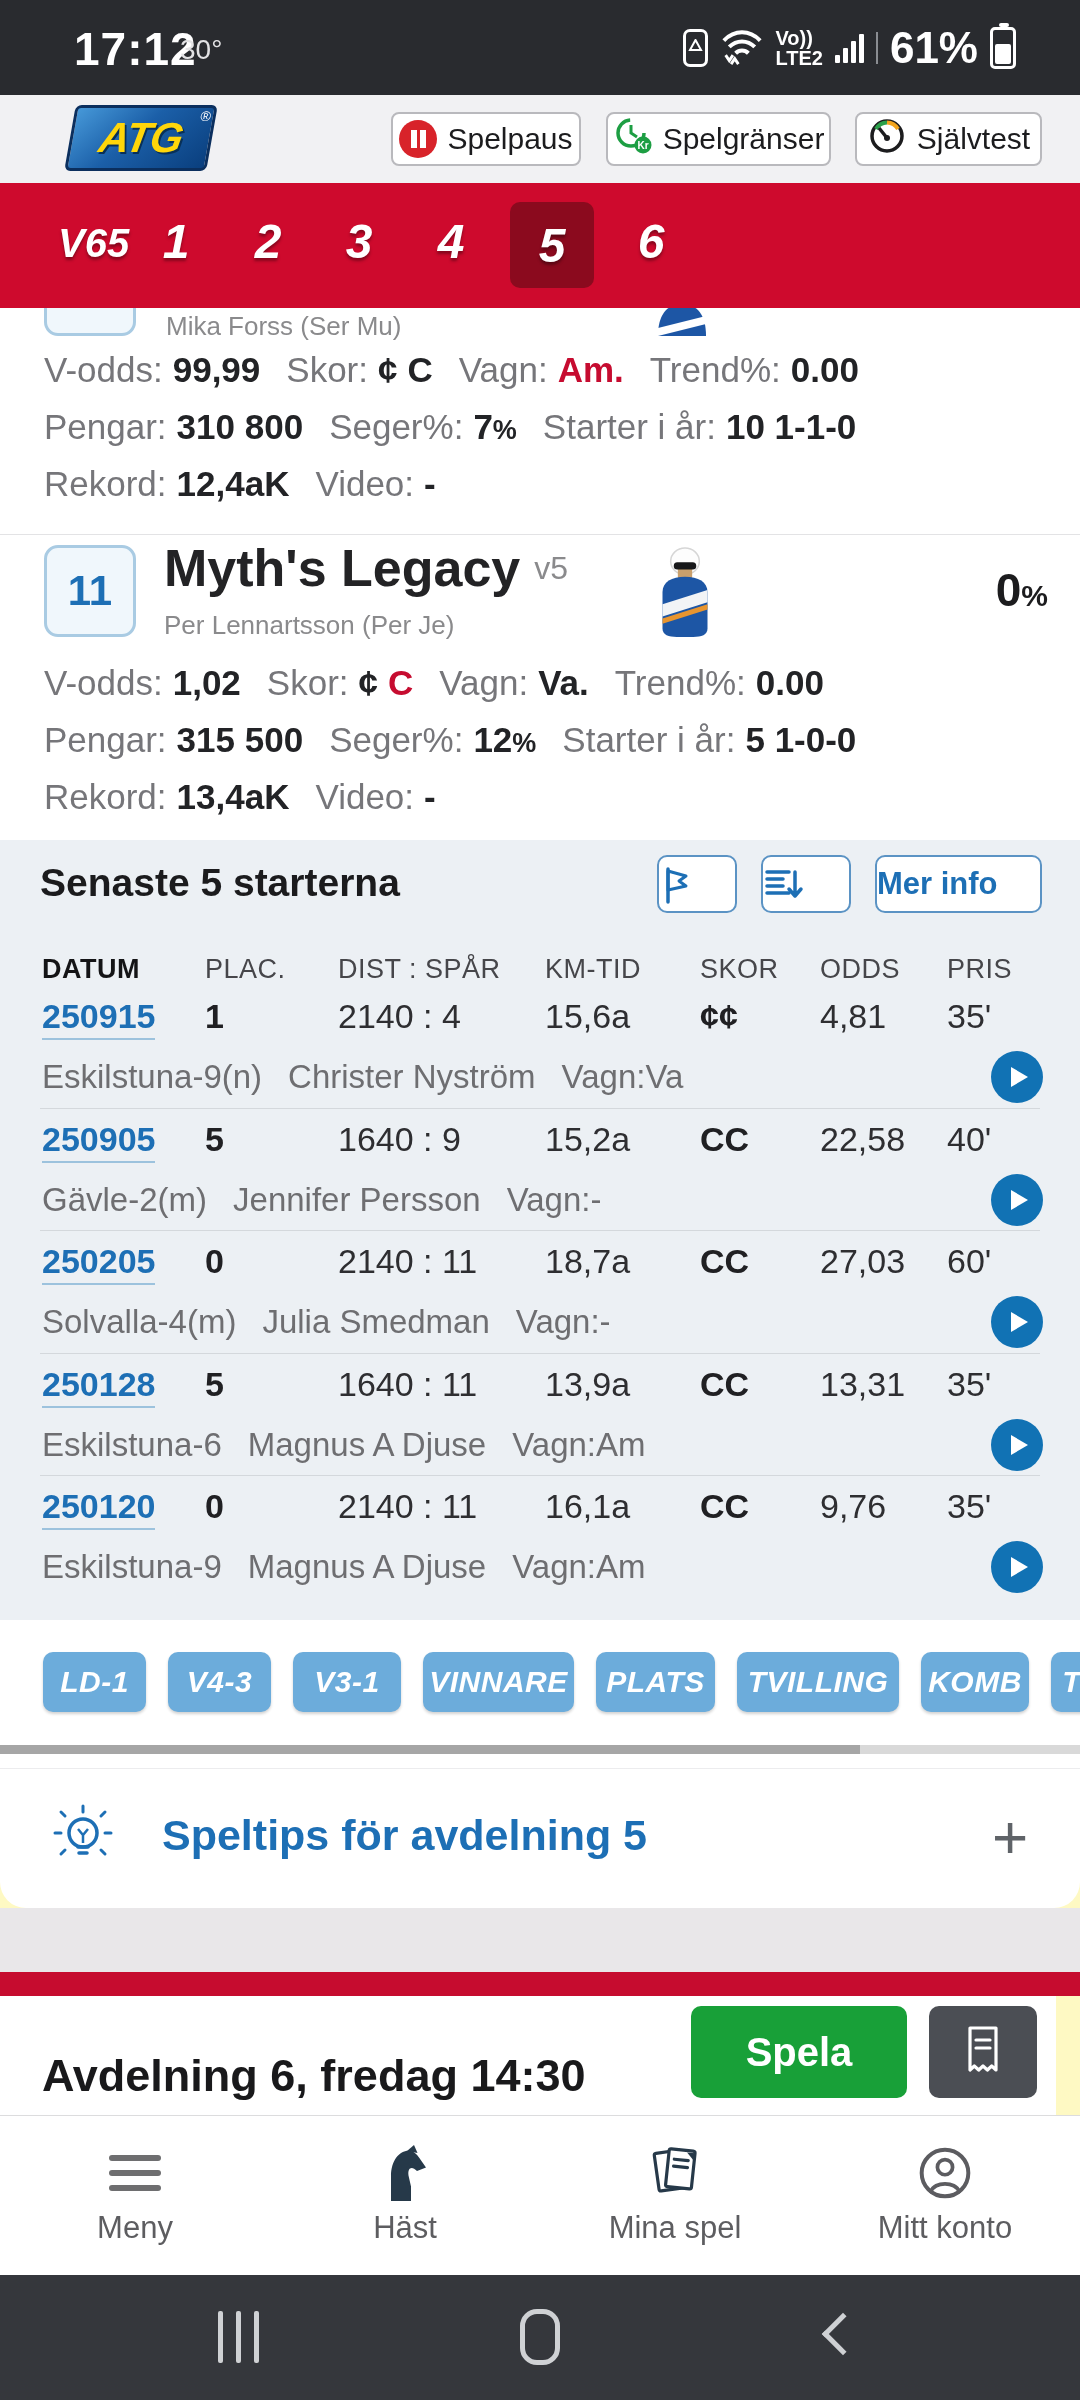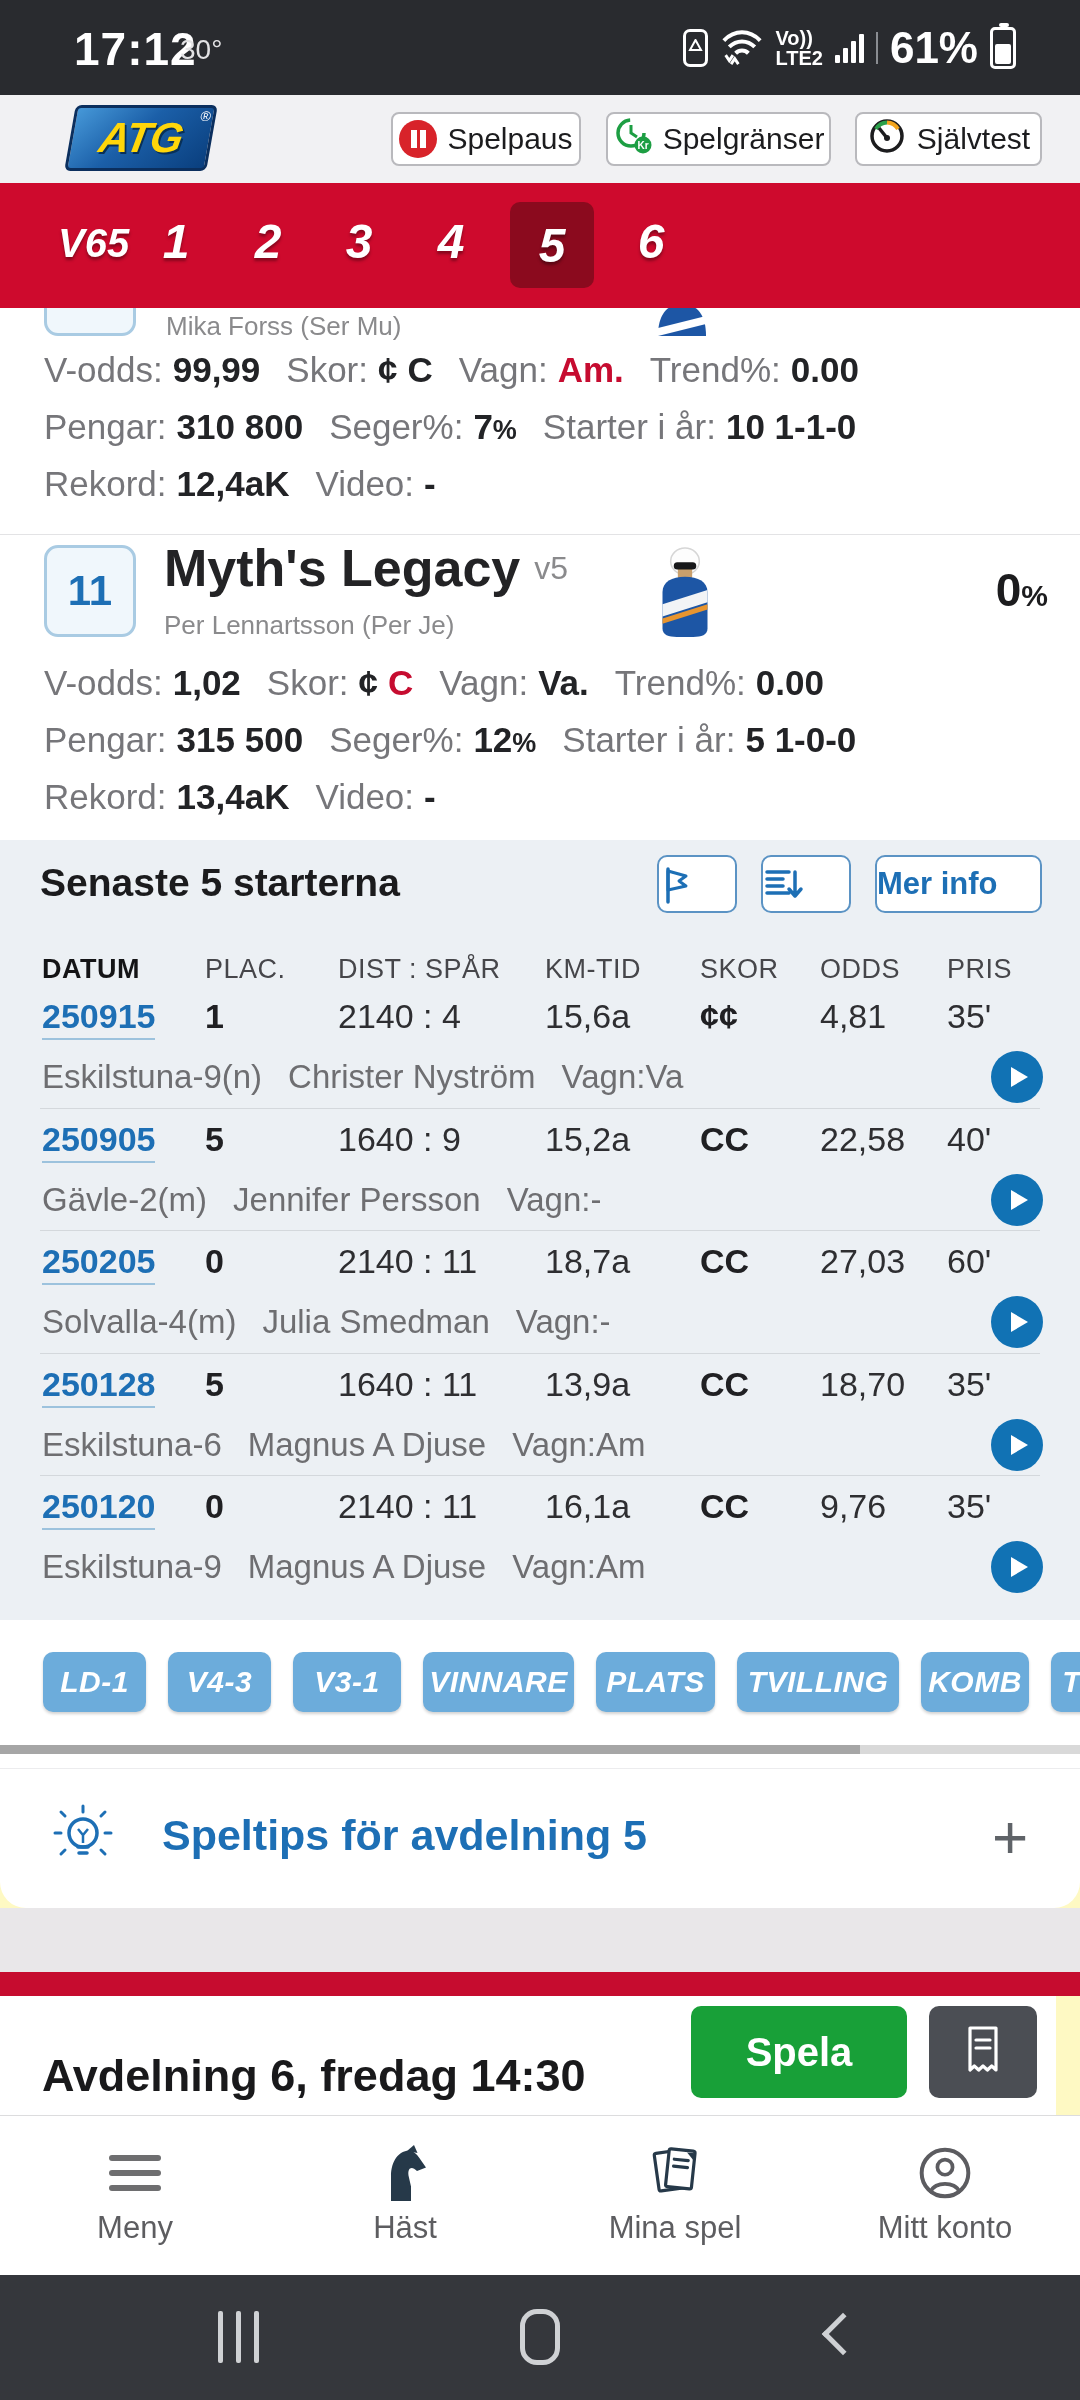--- a/index.html
+++ b/index.html
@@ -372,21 +372,21 @@
         <span class="tri"></span>
       </button>
     <div class="abs tdiv" style="top:513px"></div>
 
     <div class="abs trow" style="top:523px">
       <a class="c col0 datelink">250128</a>
       <span class="c col1 bold">5</span>
       <span class="c col2">1640 : 11</span>
       <span class="c col3">13,9a</span>
       <span class="c col4 bold">CC</span>
-      <span class="c col5">18,70</span>
+      <span class="c col5">13,31</span>
       <span class="c col6">35'</span>
     </div>
     <div class="abs srow" style="top:583px">
       <span>Eskilstuna-6</span>
       <span>Magnus A Djuse</span>
       <span>Vagn:Am</span>
     </div>
     <button class="abs play" style="top:579px">
         <span class="tri"></span>
       </button>

